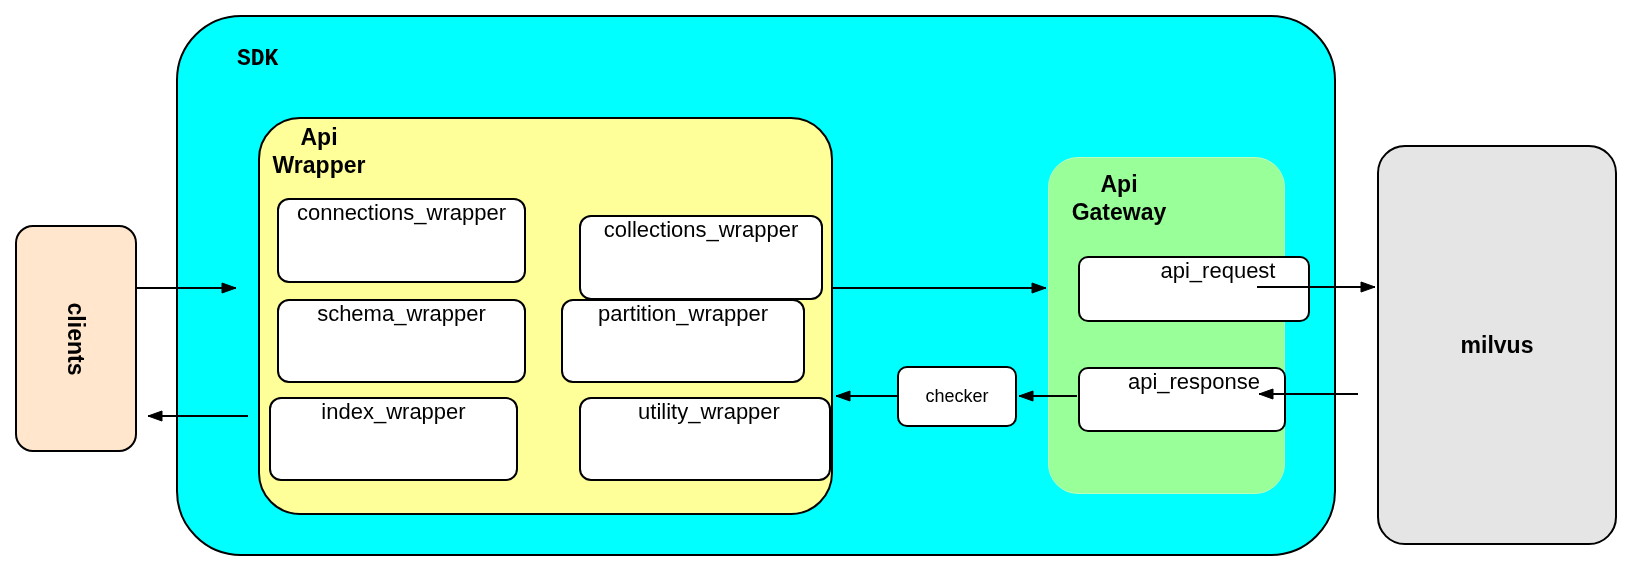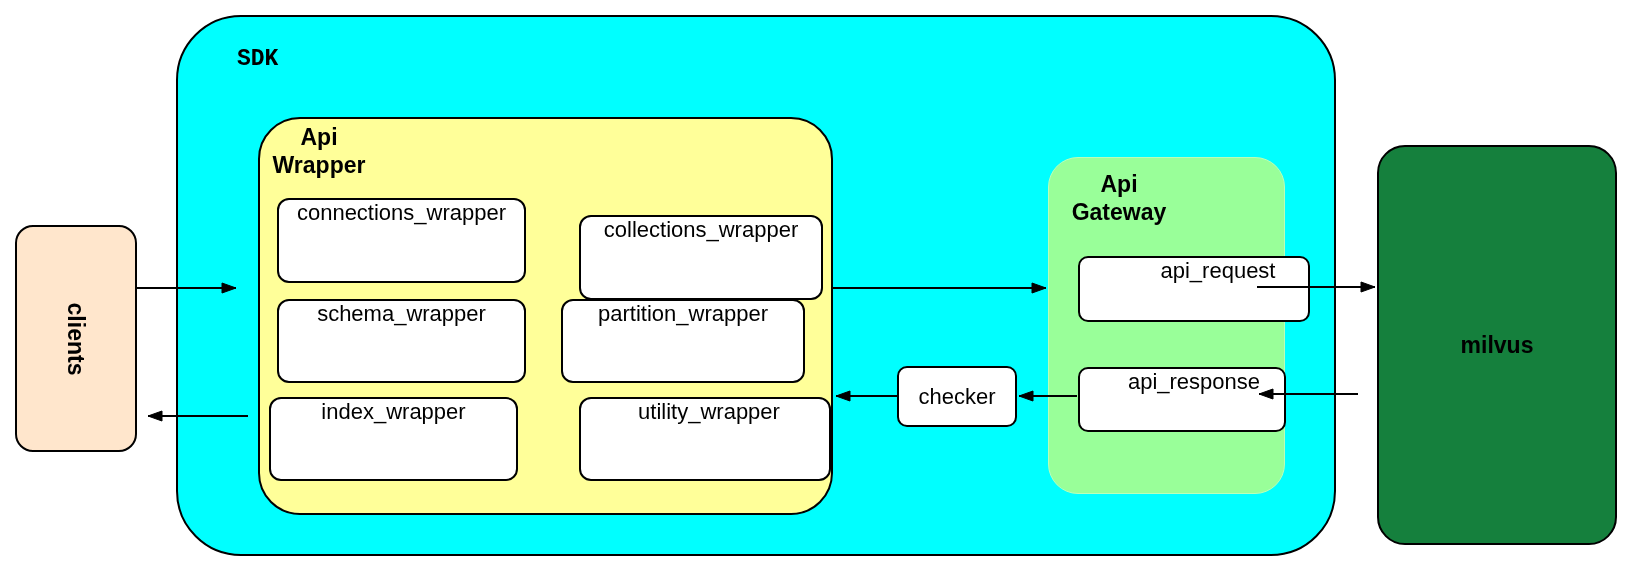--- a/index.html
+++ b/index.html
@@ -84,21 +84,21 @@
   .w5 { left: 319px; top: 278px; width: 240px; height: 80px; padding-left: 8px; }
 
   
   .checker {
     left: 897px; top: 366px;
     width: 120px; height: 61px;
     background: #ffffff;
     border: 2px solid #000000;
     border-radius: 10px;
     display: flex; align-items: center; justify-content: center;
-    font-size: 22px;
+    font-size: 18px;
   }
 
   
   .gateway {
     left: 1048px; top: 157px;
     width: 237px; height: 337px;
     background: #99ff99;
     border: 1px solid #b9ffb9;
     border-radius: 30px;
   }
@@ -108,21 +108,21 @@
     width: 140px;
     text-align: center;
   }
   .g0 { left: 29px; top: 98px;  width: 180px; height: 62px; border-radius: 10px; padding-left: 48px; }
   .g1 { left: 29px; top: 209px; width: 180px; height: 61px; border-radius: 10px; padding-left: 24px; }
 
   
   .milvus {
     left: 1377px; top: 145px;
     width: 240px; height: 400px;
-    background: #15803d;
+    background: #e5e5e5;
     border: 2px solid #000000;
     border-radius: 28px;
     display: flex; align-items: center; justify-content: center;
   }
 
   
   .edges-layer {
     position: absolute;
     left: 0; top: 0;
     width: 1634px; height: 574px;

